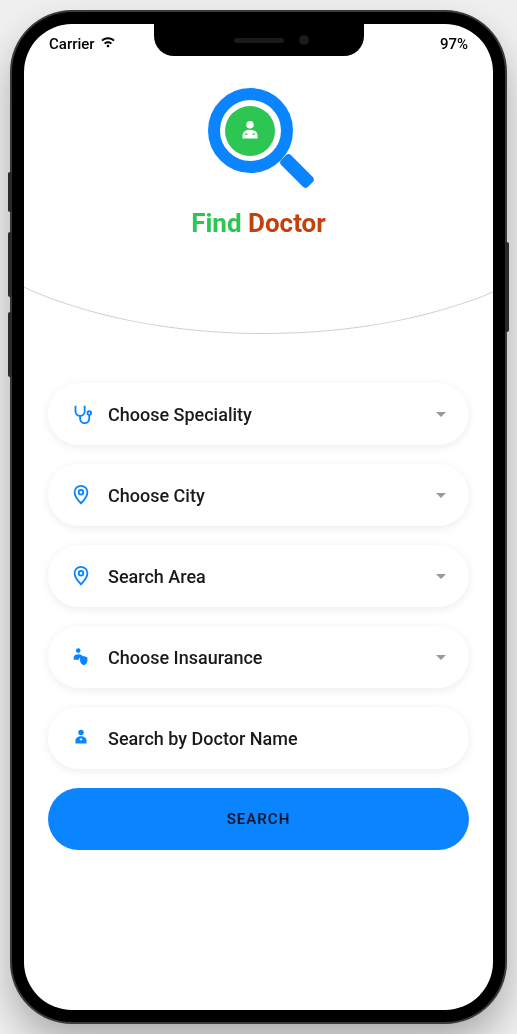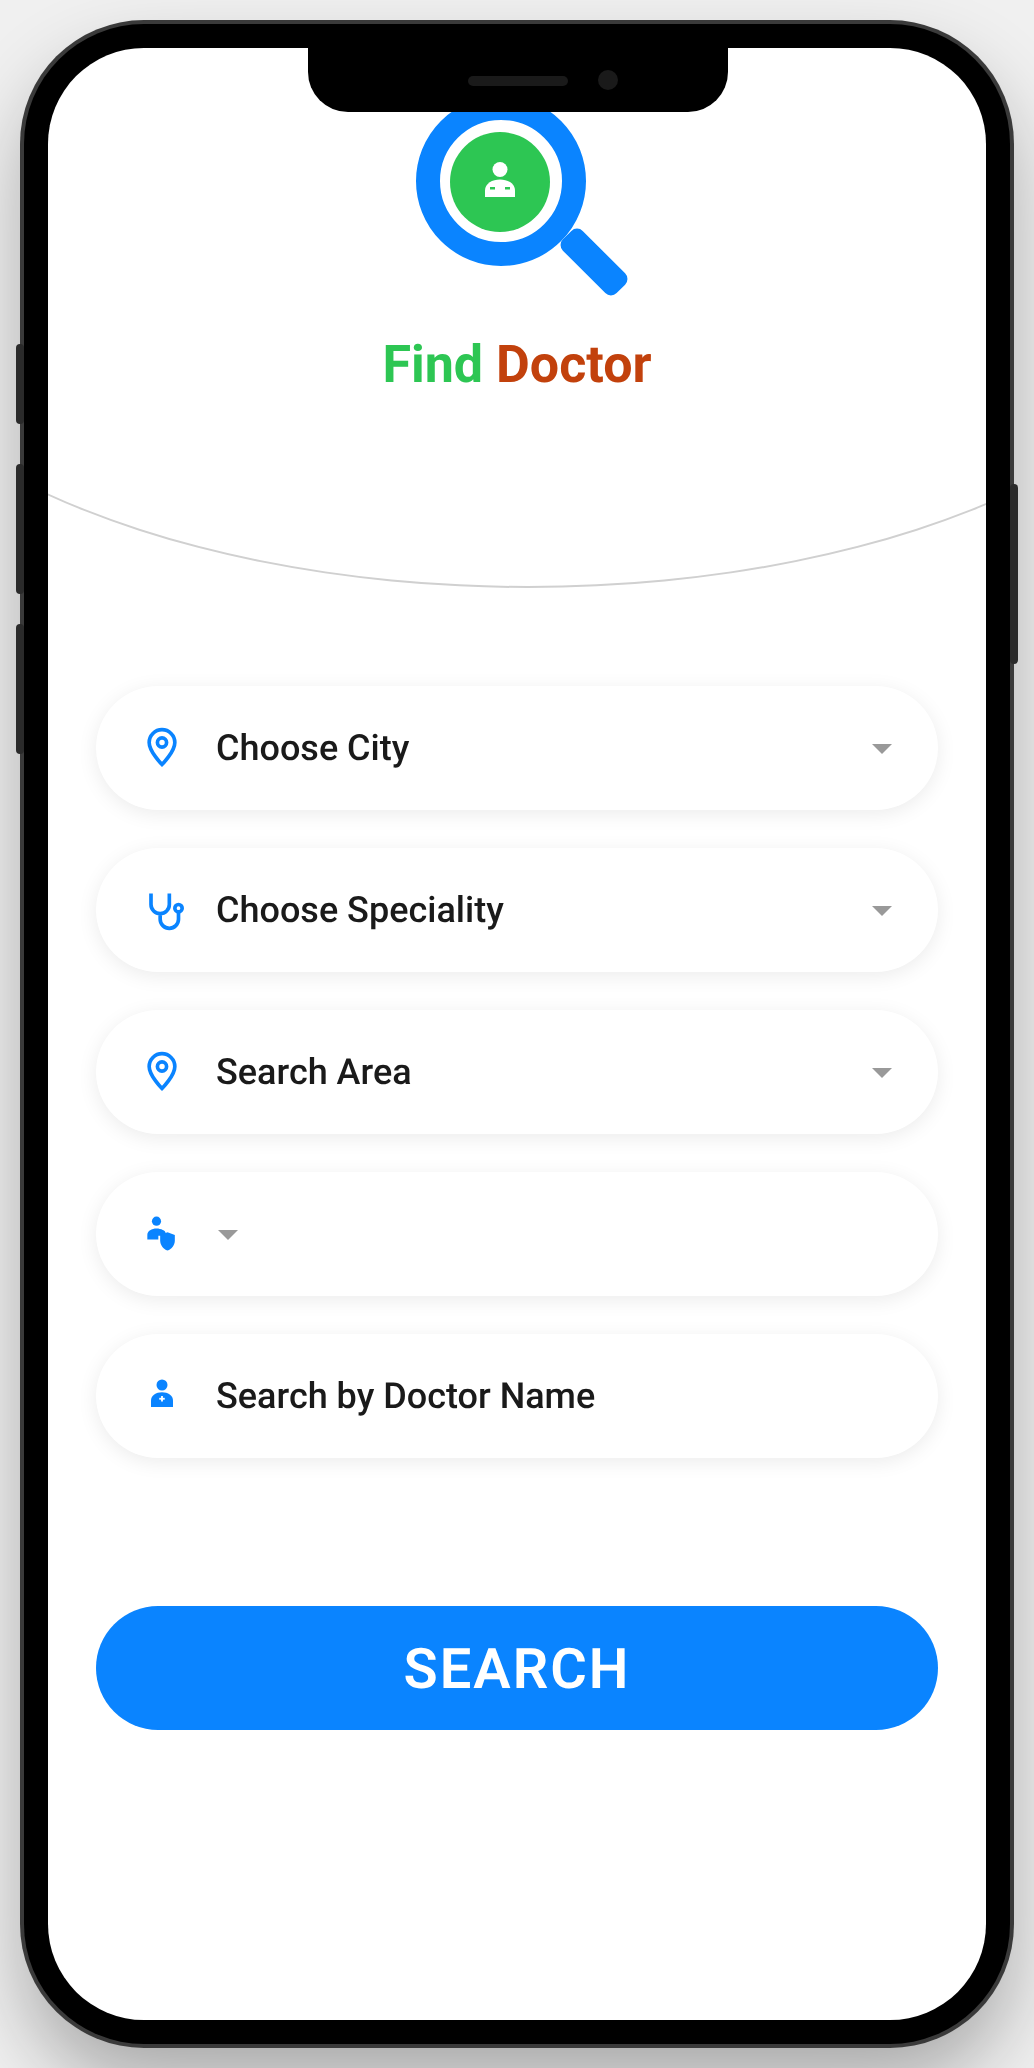--- a/index.html
+++ b/index.html
@@ -185,45 +185,55 @@
       flex: 1;
       font-size: 18px;
       font-weight: 500;
       color: #1a1a1a;
     }
     .chevron {
       color: #999;
     }
     .chevron svg { width: 12px; height: 12px; }
     .search-btn {
-      margin-top: 55px;
       background: #0a84ff;
-      color: #ffffff;
+      color: #0f172a;
       border: none;
       border-radius: 32px;
       height: 62px;
-      font-size: 28px;
+      font-size: 15px;
       font-weight: 600;
       letter-spacing: 1px;
       cursor: pointer;
       width: 100%;
     }
   </style>
 </head>
 <body>
 
 <div class="phone-frame">
   <div class="phone-side-btn btn-left-1"></div>
   <div class="phone-side-btn btn-left-2"></div>
   <div class="phone-side-btn btn-left-3"></div>
   <div class="phone-side-btn btn-right"></div>
   <div class="screen">
     <div class="notch">
       <div class="notch-speaker"></div>
       <div class="notch-camera"></div>
+    </div>
+    <div class="status-bar">
+      <div class="status-left">
+        <span>Carrier</span>
+        <span class="wifi-icon">
+          <svg viewBox="0 0 24 24" fill="#000">
+              <path d="M12 20c1.1 0 2-.9 2-2s-.9-2-2-2-2 .9-2 2 .9 2 2 2zm-6-6.5c1.5-1.5 3.6-2.5 6-2.5s4.5 1 6 2.5l-2 2c-1-1-2.4-1.5-4-1.5s-3 .5-4 1.5l-2-2zM2 9c2.7-2.7 6.2-4 10-4s7.3 1.3 10 4l-2 2c-2-2-4.8-3-8-3s-6 1-8 3L2 9z"></path>
+            </svg>
+        </span>
+      </div>
+      <span>97%</span>
     </div>
     <div class="content">
       <div class="curve-bg"></div>
 
       <div class="logo-section">
         <div class="logo-icon">
           <div class="magnifier-ring">
             <div class="inner-circle">
               <svg viewBox="0 0 24 24" fill="#fff">
                   <circle cx="12" cy="7" r="3"></circle>
@@ -238,70 +248,71 @@
           <span class="find">Find</span>
           <span class="doctor">Doctor</span>
         </div>
       </div>
 
       <div class="form-section">
 
         <div class="dropdown">
           <span class="dropdown-icon">
             <svg viewBox="0 0 24 24" fill="none" stroke="#0a84ff" stroke-width="2">
+                <path d="M6 3v6a5 5 0 0010 0V3M11 14v3a5 5 0 005 5 5 5 0 005-5v-4"></path>
+                <circle cx="21" cy="11" r="2"></circle>
+              </svg>
+          </span>
+          <span class="dropdown-label">Choose Speciality</span>
+          <span class="chevron">
+            <svg viewBox="0 0 12 12" fill="#999">
+                <path d="M1 4l5 5 5-5z"></path>
+              </svg>
+          </span>
+        </div>
+
+        <div class="dropdown">
+          <span class="dropdown-icon">
+            <svg viewBox="0 0 24 24" fill="none" stroke="#0a84ff" stroke-width="2">
                 <path d="M12 21s-7-7-7-12a7 7 0 0114 0c0 5-7 12-7 12z"></path>
                 <circle cx="12" cy="9" r="2.5"></circle>
               </svg>
           </span>
           <span class="dropdown-label">Choose City</span>
           <span class="chevron">
             <svg viewBox="0 0 12 12" fill="#999">
                 <path d="M1 4l5 5 5-5z"></path>
               </svg>
           </span>
         </div>
 
         <div class="dropdown">
           <span class="dropdown-icon">
             <svg viewBox="0 0 24 24" fill="none" stroke="#0a84ff" stroke-width="2">
-                <path d="M6 3v6a5 5 0 0010 0V3M11 14v3a5 5 0 005 5 5 5 0 005-5v-4"></path>
-                <circle cx="21" cy="11" r="2"></circle>
-              </svg>
-          </span>
-          <span class="dropdown-label">Choose Speciality</span>
-          <span class="chevron">
-            <svg viewBox="0 0 12 12" fill="#999">
-                <path d="M1 4l5 5 5-5z"></path>
-              </svg>
-          </span>
-        </div>
-
-        <div class="dropdown">
-          <span class="dropdown-icon">
-            <svg viewBox="0 0 24 24" fill="none" stroke="#0a84ff" stroke-width="2">
                 <path d="M12 21s-7-7-7-12a7 7 0 0114 0c0 5-7 12-7 12z"></path>
                 <circle cx="12" cy="9" r="2.5"></circle>
               </svg>
           </span>
           <span class="dropdown-label">Search Area</span>
           <span class="chevron">
             <svg viewBox="0 0 12 12" fill="#999">
                 <path d="M1 4l5 5 5-5z"></path>
               </svg>
           </span>
         </div>
 
         <div class="dropdown">
           <span class="dropdown-icon">
             <svg viewBox="0 0 24 24" fill="#0a84ff">
                 <circle cx="9" cy="5" r="2.5"></circle>
                 <path d="M9 9c-2.5 0-5 1.2-5 3.5V15h6v-2h4v-1.5C14 10.2 11.5 9 9 9z"></path>
                 <path d="M15 11l4 1.5v3c0 2.5-1.7 4.8-4 5.5-2.3-.7-4-3-4-5.5v-3L15 11z"></path>
               </svg>
           </span>
+          <span class="dropdown-label">Choose Insaurance</span>
           <span class="chevron">
             <svg viewBox="0 0 12 12" fill="#999">
                 <path d="M1 4l5 5 5-5z"></path>
               </svg>
           </span>
         </div>
 
         <div class="dropdown">
           <span class="dropdown-icon">
             <svg viewBox="0 0 24 24" fill="#0a84ff">

